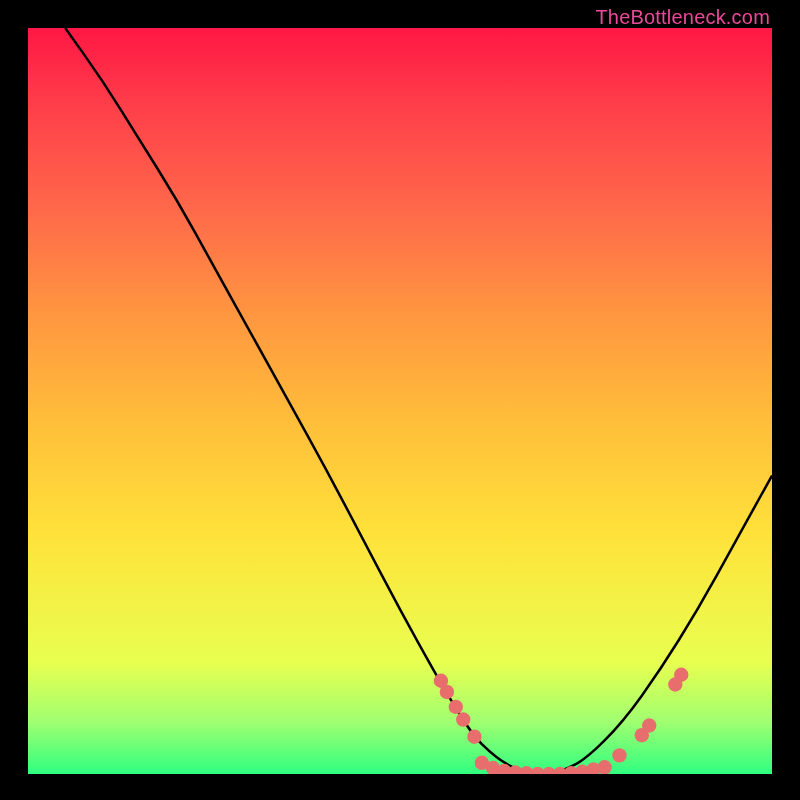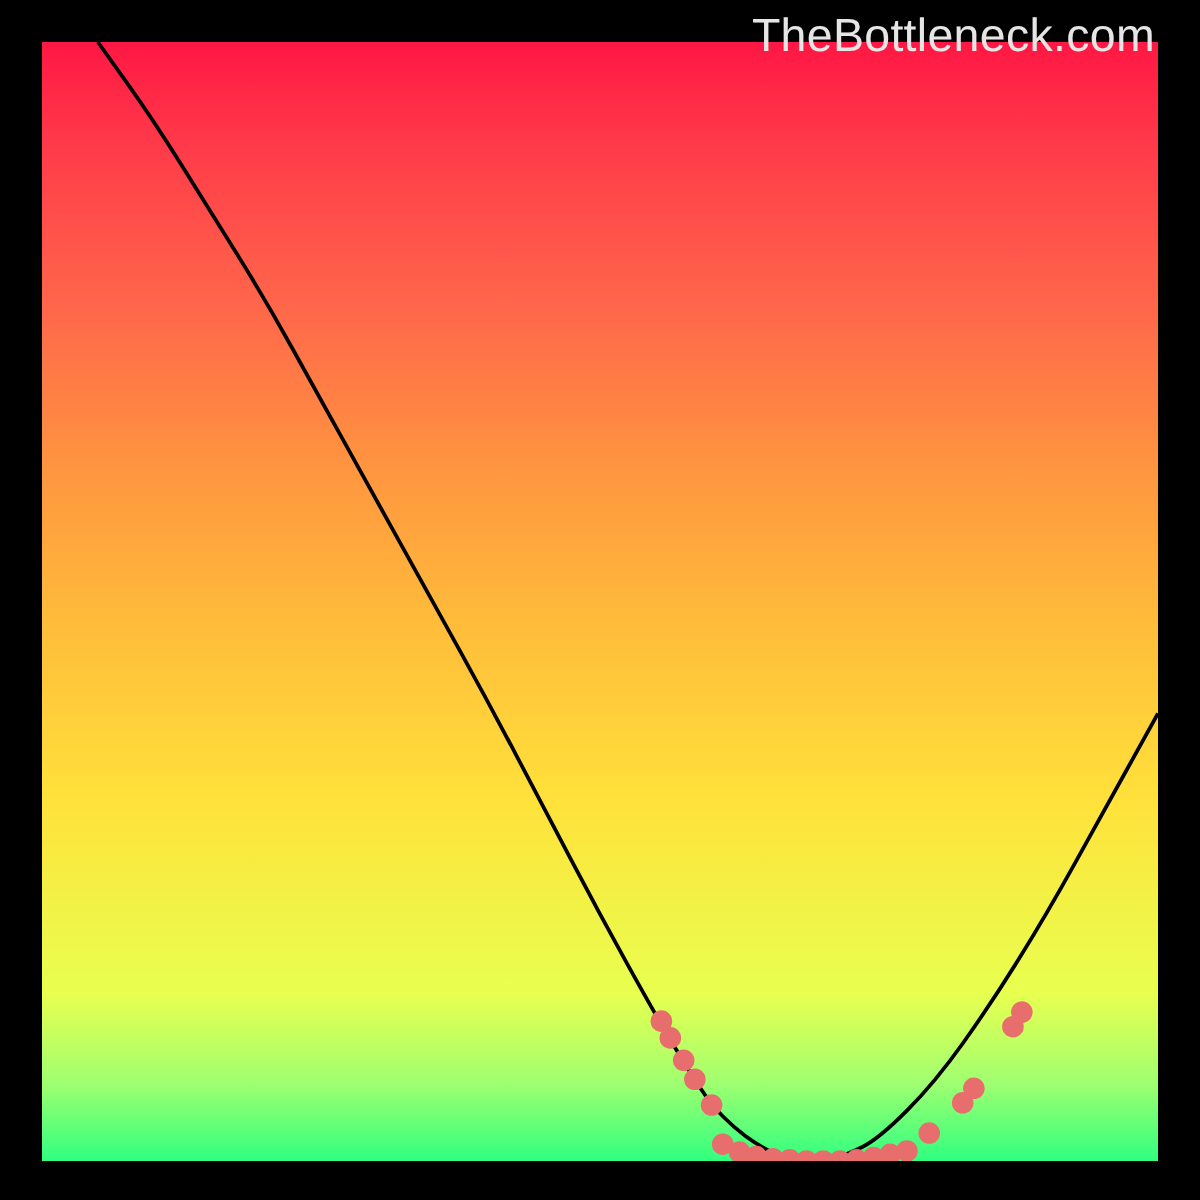--- a/index.html
+++ b/index.html
@@ -9,21 +9,21 @@
     #ff1744 0%,
     #ff3d4a 10%,
     #ff6b4a 25%,
     #ff9540 38%,
     #ffbc3a 52%,
     #ffe23a 68%,
     #e8ff50 85%,
     #a0ff70 93%,
     #30ff80 100%);
   }
-  .watermark { position: absolute; top: 6px; right: 30px; color: #e5e5e5; font-size: 31px; font-weight: 500; font-family: Arial, sans-serif; letter-spacing: 0.2px; }
+  .watermark { position: absolute; top: 6px; right: 30px; color: #ec4899; font-size: 20px; font-weight: 500; font-family: Arial, sans-serif; letter-spacing: 0.2px; }
   .curve-svg { position: absolute; left: 28px; top: 28px; width: 744px; height: 746px; }
   .marker { fill: #e86d6d; }
 </style>
 </head>
 <body>
 
 <div class="chart-container">
   <div class="plot-area"></div>
   <svg class="curve-svg" viewBox="0 0 744 746" preserveAspectRatio="none">
     <g>

